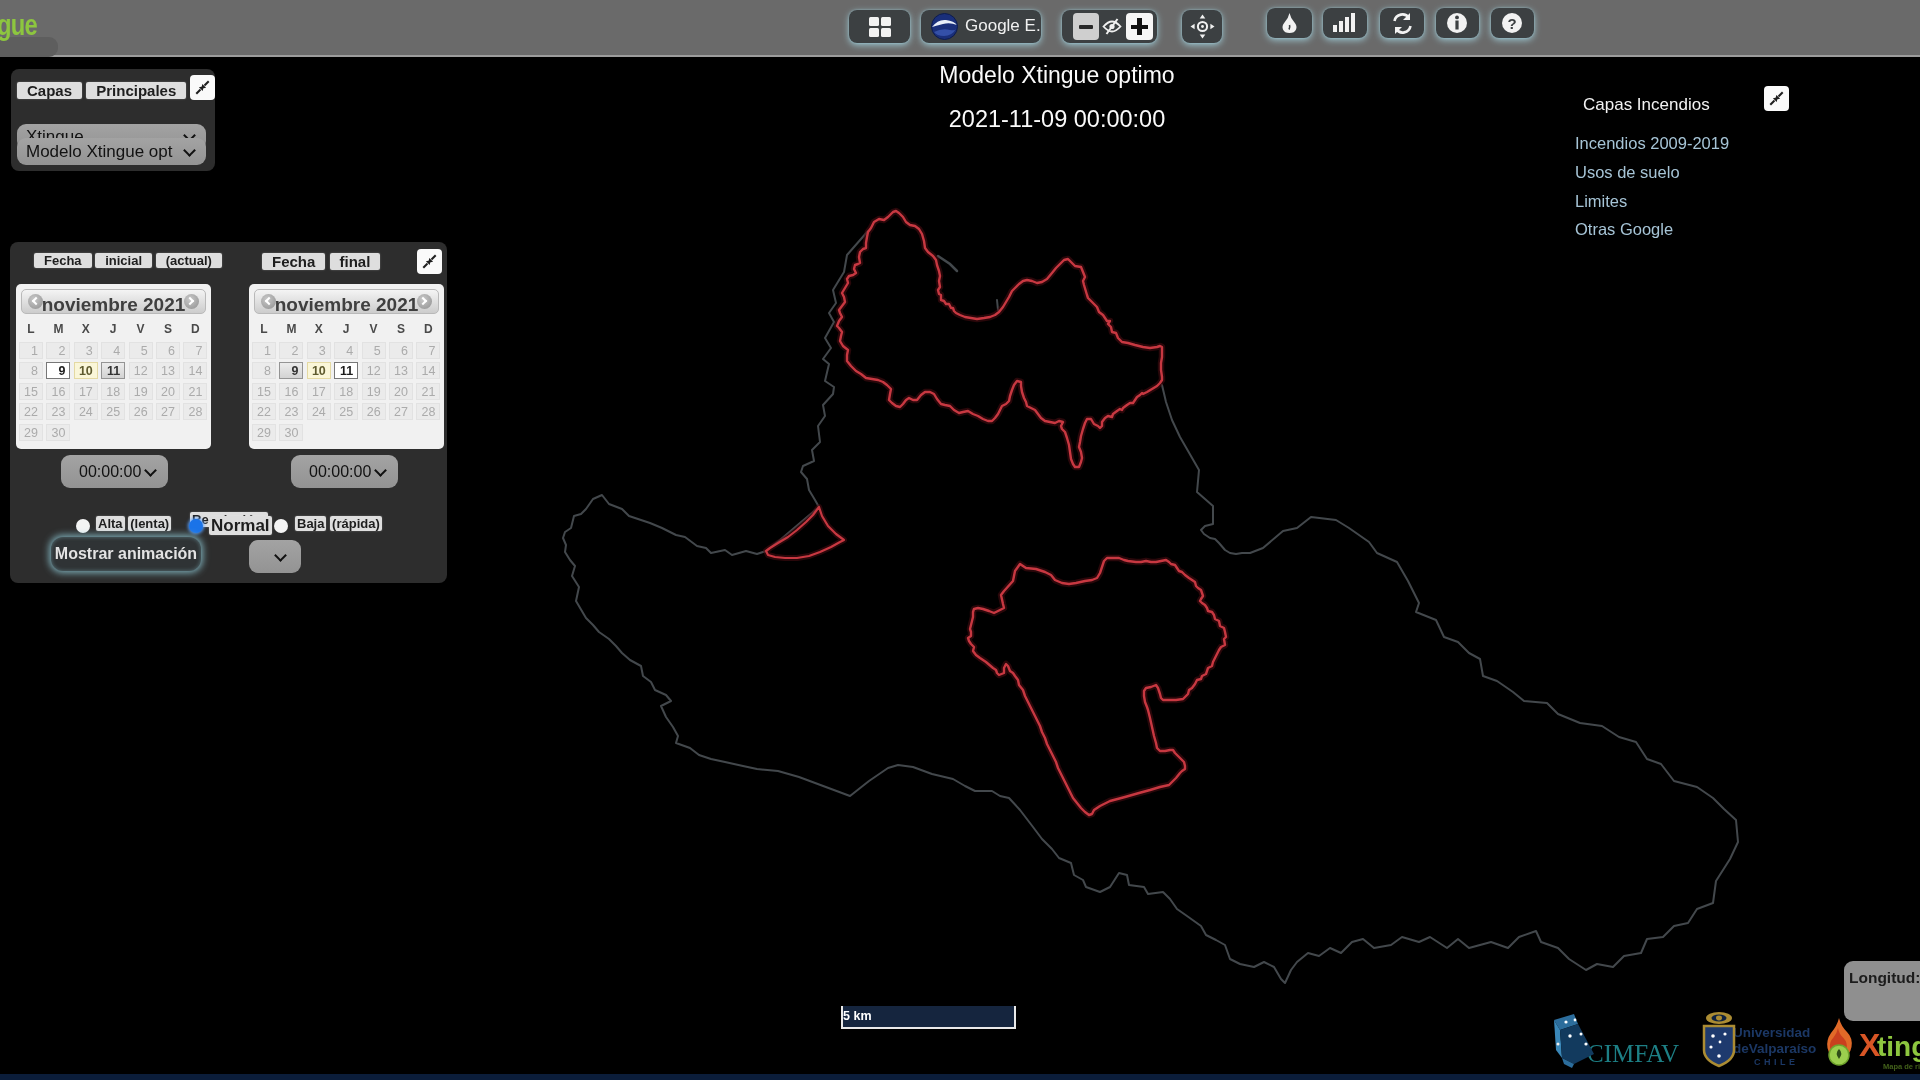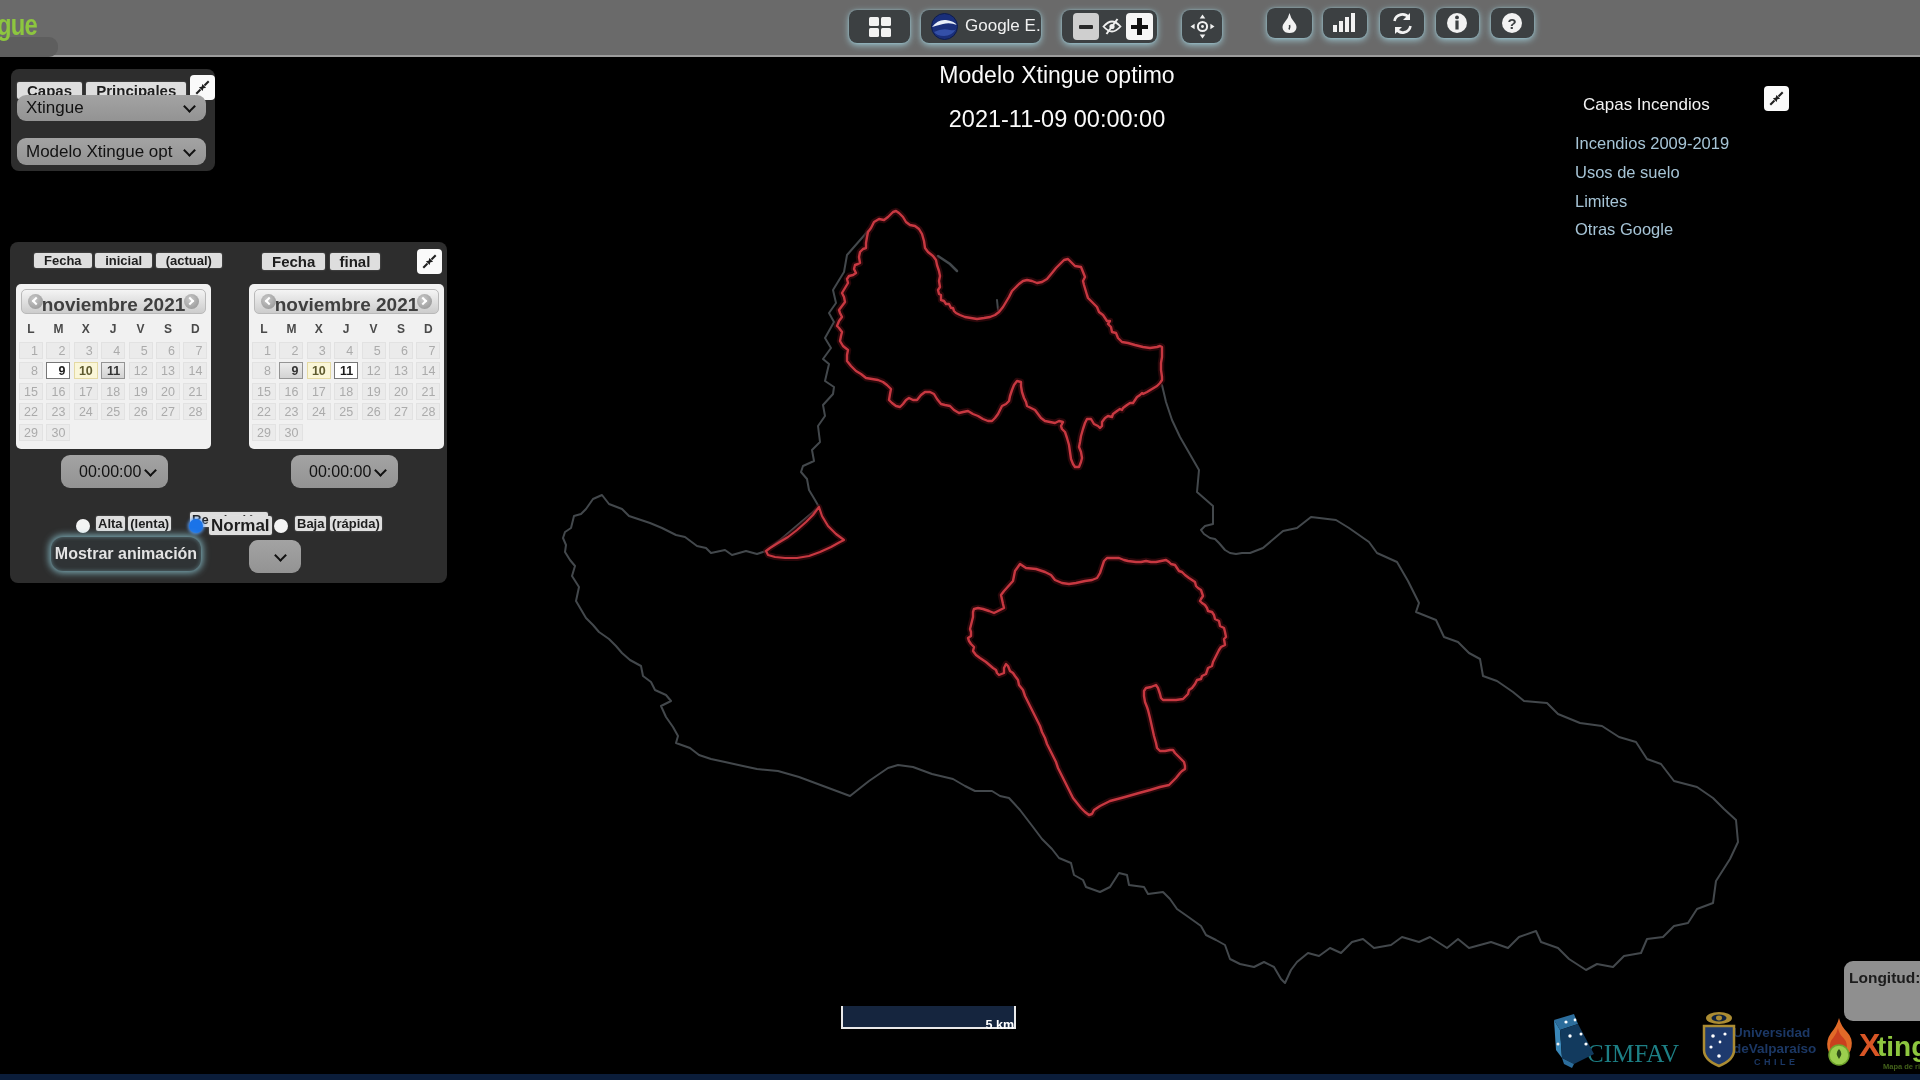--- a/index.html
+++ b/index.html
@@ -53,21 +53,21 @@
 
 #capop-title { position:absolute; left:1583px; top:95px; font-size:17px; color:#f2f2f2; z-index:5; }
 .oplink { position:absolute; left:1575px; color:#a6c4d6; font-size:16.5px; z-index:5; }
 
 
 #mtitle { position:absolute; left:0; top:62px; width:2114px; text-align:center; font-size:23px; color:#fafafa; z-index:5; text-shadow:0 0 6px rgba(0,0,0,.9);}
 #mdate { position:absolute; left:0; top:106px; width:2114px; text-align:center; font-size:23.5px; color:#fafafa; z-index:5; text-shadow:0 0 6px rgba(0,0,0,.9);}
 
 
 #scalebar { position:absolute; left:841px; top:1006px; width:175px; height:23px; background:#15253e; border-left:2px solid #e9e9e9; border-right:2px solid #e9e9e9; border-bottom:2px solid #e9e9e9; z-index:5; }
-#scalebar span { position:absolute; left:0; right:0; top:3px; text-align:right; color:#fff; font-size:12.5px; font-weight:bold;margin-top:9px; }
+#scalebar span { position:absolute; left:0; right:0; top:3px; text-align:left; color:#fff; font-size:12.5px; font-weight:bold; }
 
 
 #longbox { position:absolute; left:1844px; top:961px; width:84px; height:60px; background:#8f8f8f; border-radius:9px; z-index:5; }
 #longbox span { position:absolute; left:5px; top:8px; font-size:15.5px; font-weight:bold; color:#1c1c1c; }
 
 
 #bstrip { position:absolute; left:0; top:1074px; width:1920px; height:6px; background:#0b1d3a; z-index:4; }
 
 
 #logos { position:absolute; z-index:5; }
@@ -174,21 +174,21 @@
   <div class="expbtn" style="left:179px;top:6px;">
     <svg width="19" height="19" viewBox="0 0 19 19">
           <g stroke="#1e1e1e" stroke-width="2" fill="#1e1e1e">
             <line x1="15.7" y1="3.3" x2="11.5" y2="7.5"></line>
             <polygon points="8.3,10.7 13.1,9.7 9.3,5.9" stroke="none"></polygon>
             <line x1="3.3" y1="15.7" x2="7.5" y2="11.5"></line>
             <polygon points="10.7,8.3 9.7,13.1 5.9,9.3" stroke="none"></polygon>
           </g>
         </svg>
   </div>
-  <div class="gsel" style="left:6px;top:26px;width:189px;height:26px;">
+  <div class="gsel" style="left:6px;top:55px;width:189px;height:26px;">
         <span class="lbl">Xtingue</span>
         <span class="chev" style="right:12px;top:7px;"></span>
       </div>
   <div class="gsel" style="left:6px;top:69px;width:189px;height:27px;">
         <span class="lbl">Modelo Xtingue opt</span>
         <span class="chev" style="right:12px;top:8px;"></span>
       </div>
 </div>
 
 <div class="panel" style="left:10px;top:242px;width:437px;height:341px;">

